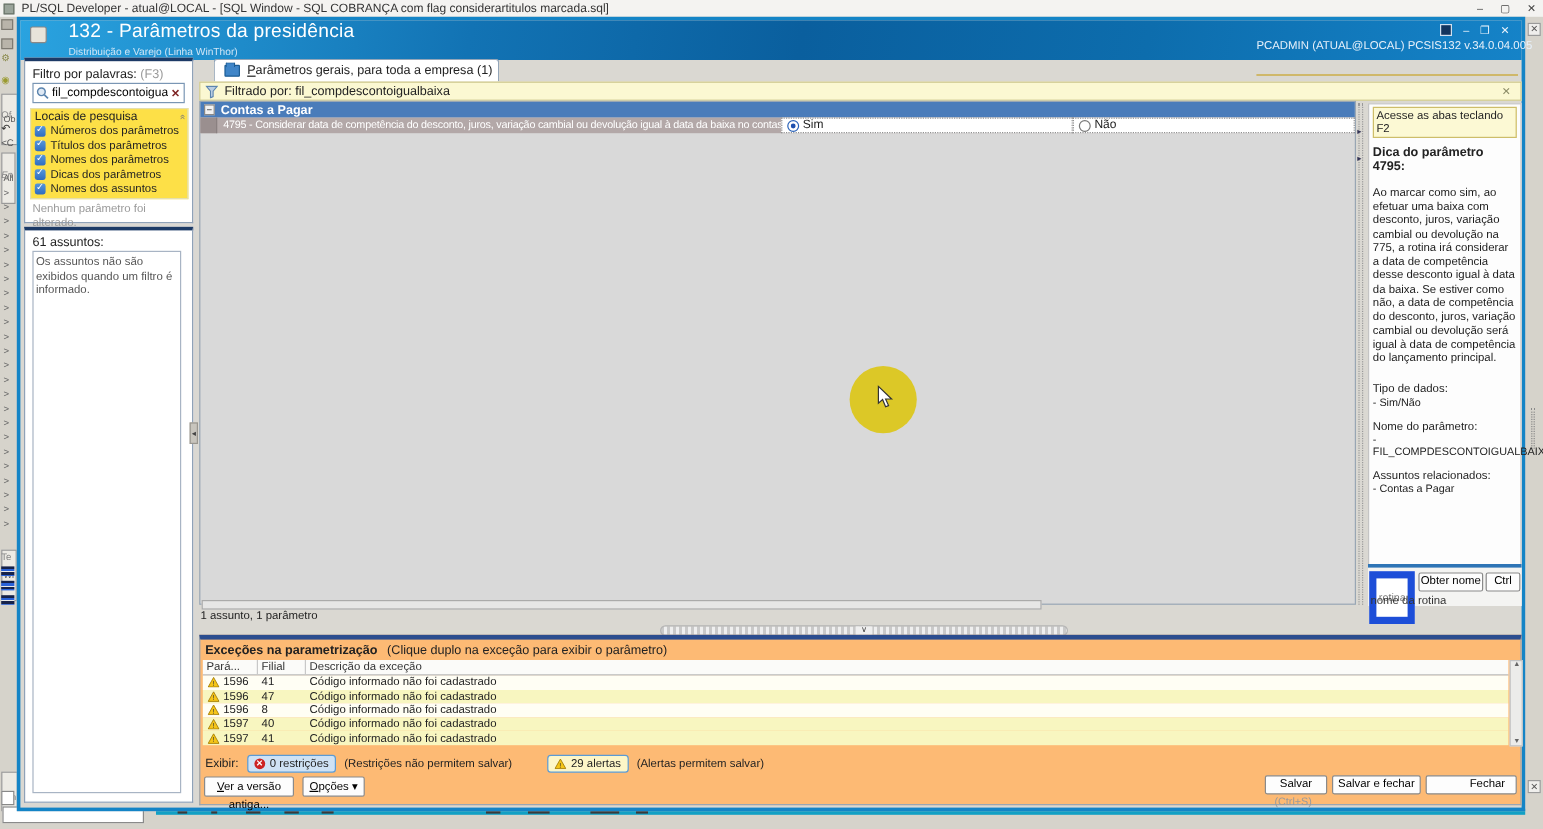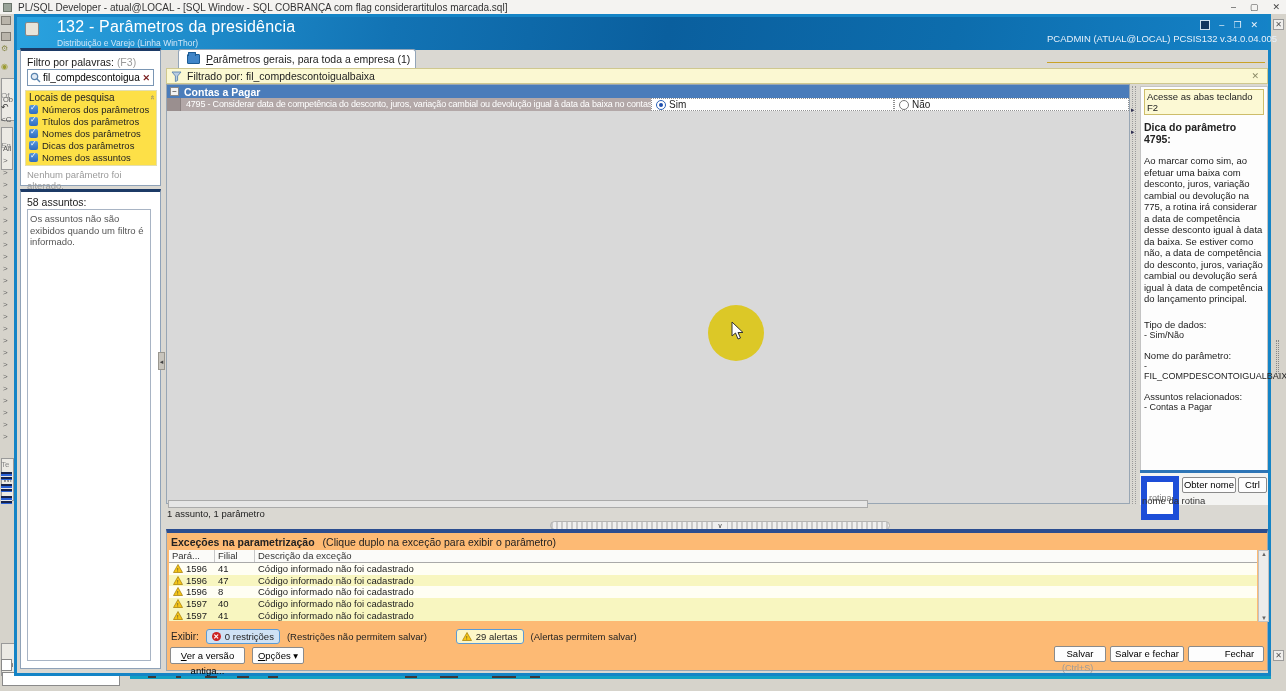--- a/index.html
+++ b/index.html
@@ -293,21 +293,21 @@
       </div>
       <div class="chk-row">
         <span class="chk"></span>
         <span>Nomes dos assuntos</span>
       </div>
     </div>
     <div class="no-change">Nenhum parâmetro foi alterado.</div>
   </div>
 
   <div class="panel side2">
-    <div class="subjects-count">58 assuntos:</div>
+    <div class="subjects-count">61 assuntos:</div>
     <div class="subjects-box">Os assuntos não são exibidos quando um filtro é informado.</div>
   </div>
   <div class="side-collapse">◂</div>
 
   <div class="tab-diag"></div>
   <div class="tab">
     <span class="folder"></span>
     <span class="tab-label">Parâmetros gerais, para toda a empresa  (1)</span>
   </div>
 

